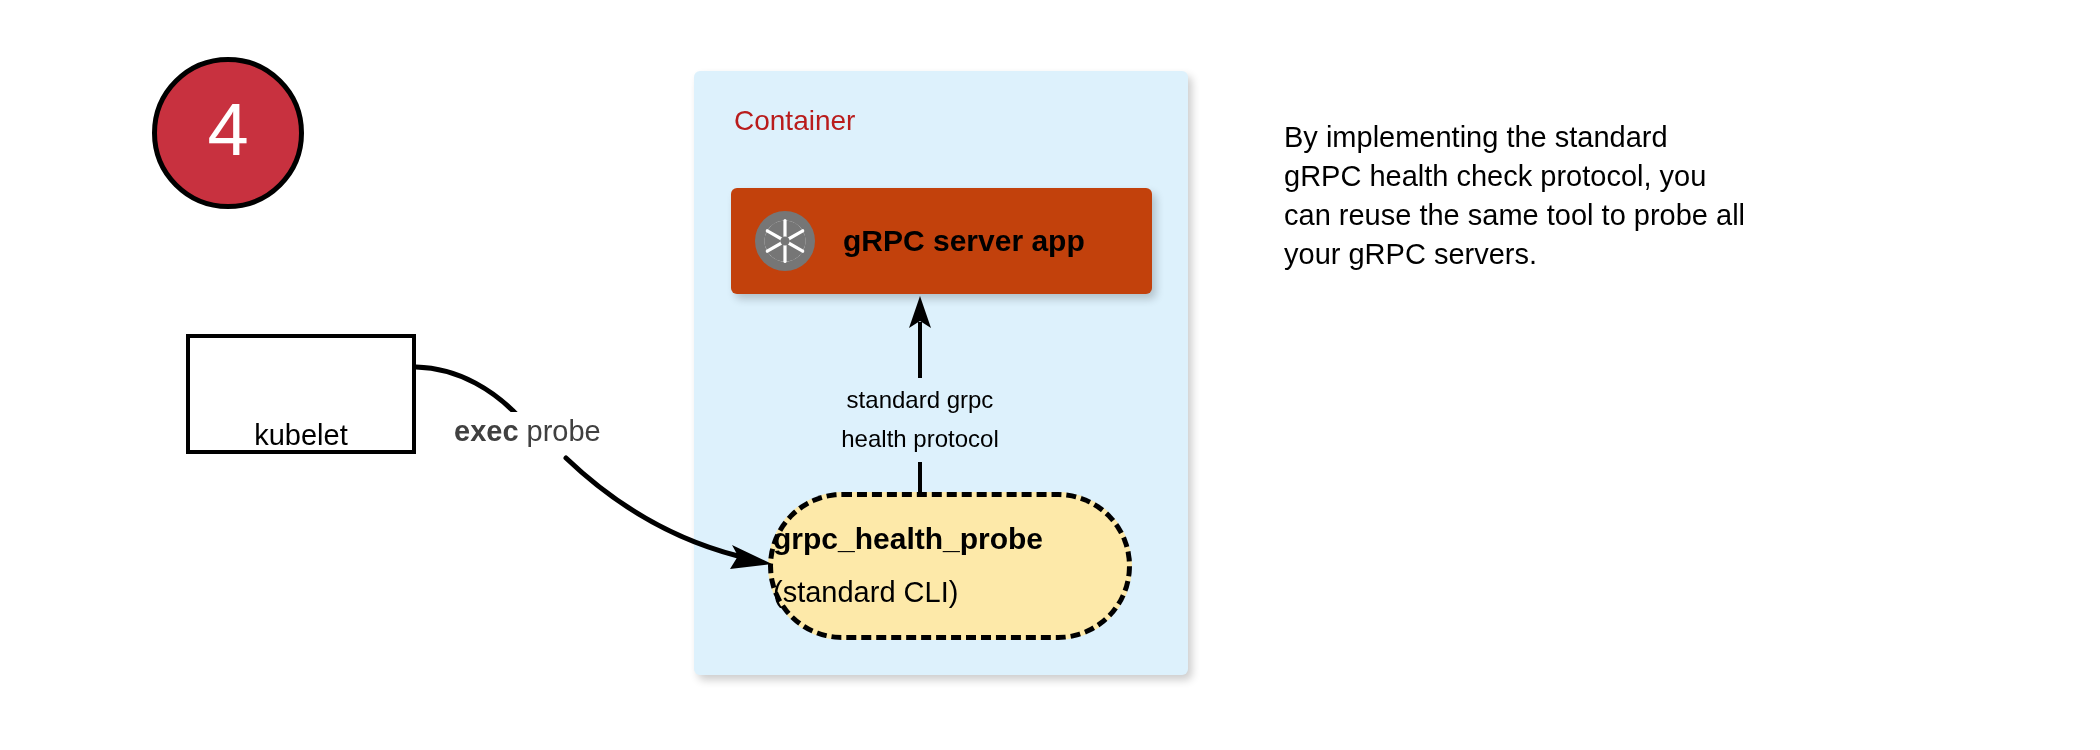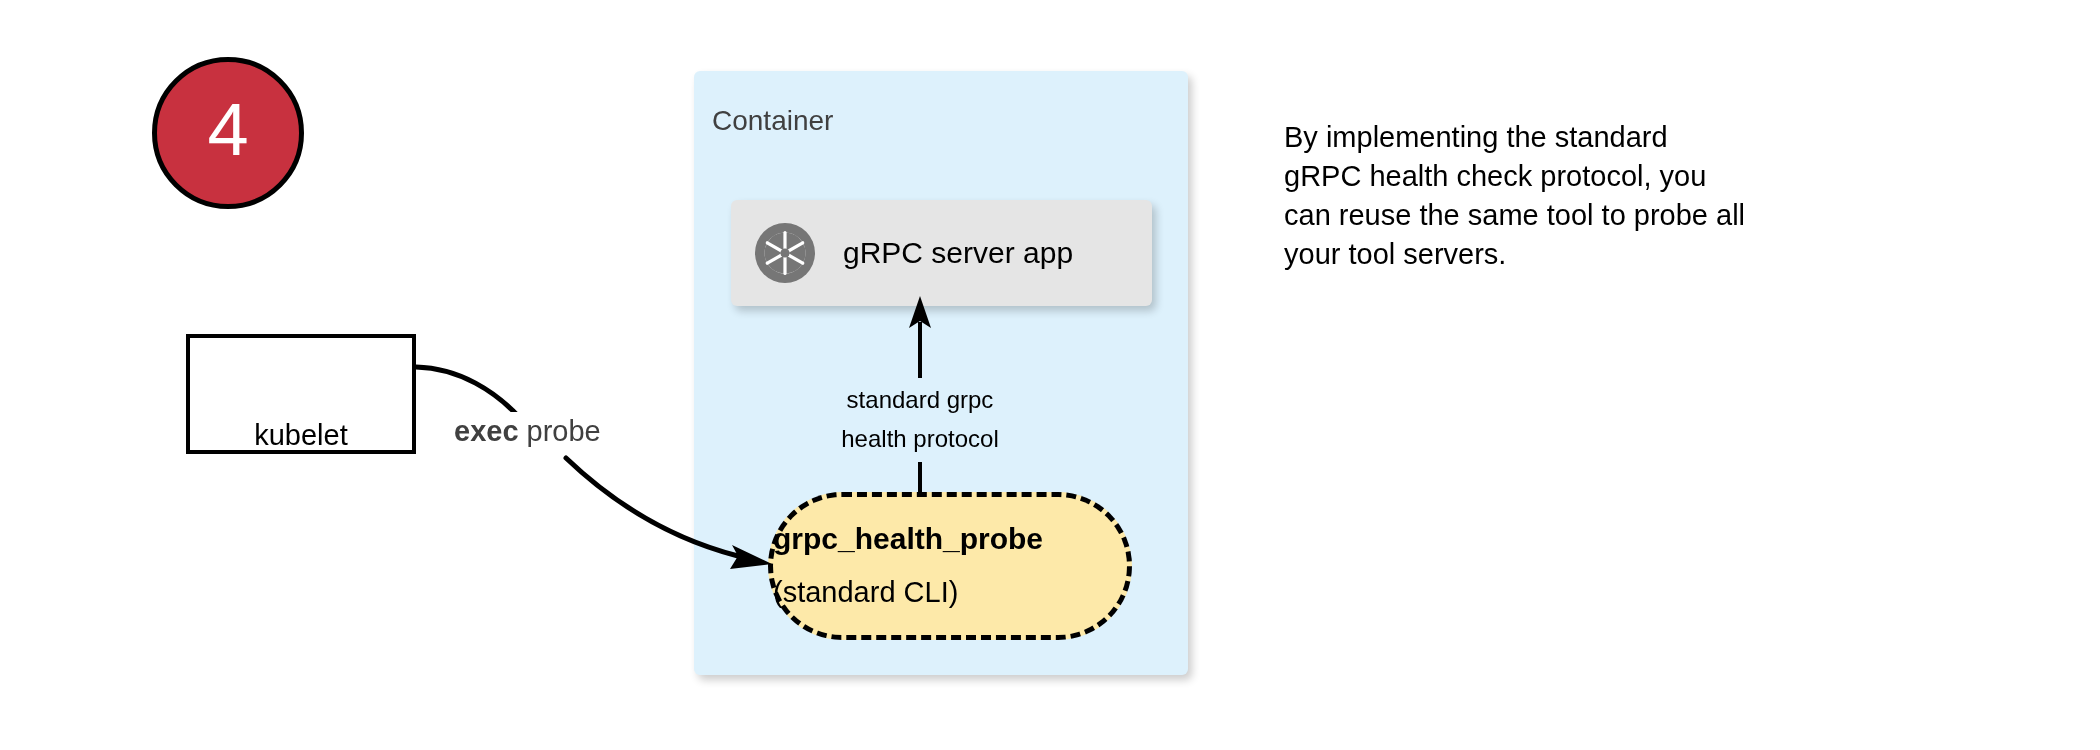--- a/index.html
+++ b/index.html
@@ -51,42 +51,43 @@
     left: 694px;
     top: 71px;
     width: 494px;
     height: 604px;
     background: #ddf1fc;
     border-radius: 6px;
     box-shadow: 4px 5px 9px rgba(0,0,0,0.20);
   }
   .container-label {
     position: absolute;
-    left: 18px;
+    left: 40px;
     top: 36px;
     font-size: 28px;
     line-height: 1;
-    color: #404040;
+    color: #b91c1c;
     white-space: nowrap;
   }
 
   
   .server-card {
     position: absolute;
     left: 731px;
-    top: 200px;
+    top: 188px;
     width: 421px;
     height: 106px;
-    background: #e5e5e5;
+    background: #c2410c;
     border-radius: 6px;
     box-shadow: 4px 5px 9px rgba(0,0,0,0.20);
     display: flex;
     align-items: center;
     box-sizing: border-box;
     padding-left: 22px;
+    font-weight: bold;
   }
   .grpc-icon {
     width: 64px;
     height: 64px;
     flex: 0 0 64px;
     display: block;
   }
   .server-card-label {
     margin-left: 26px;
     font-size: 30px;
@@ -270,16 +271,16 @@
   </svg>
 
   <div class="exec-probe-label">
     <span class="bold">exec</span><span> probe</span>
   </div>
 
   <div class="note">
     <span class="note-line">By implementing the standard</span>
     <span class="note-line">gRPC health check protocol, you</span>
     <span class="note-line">can reuse the same tool to probe all</span>
-    <span class="note-line">your tool servers.</span>
+    <span class="note-line">your gRPC servers.</span>
   </div>
 
 </div>
 
 </body></html>

